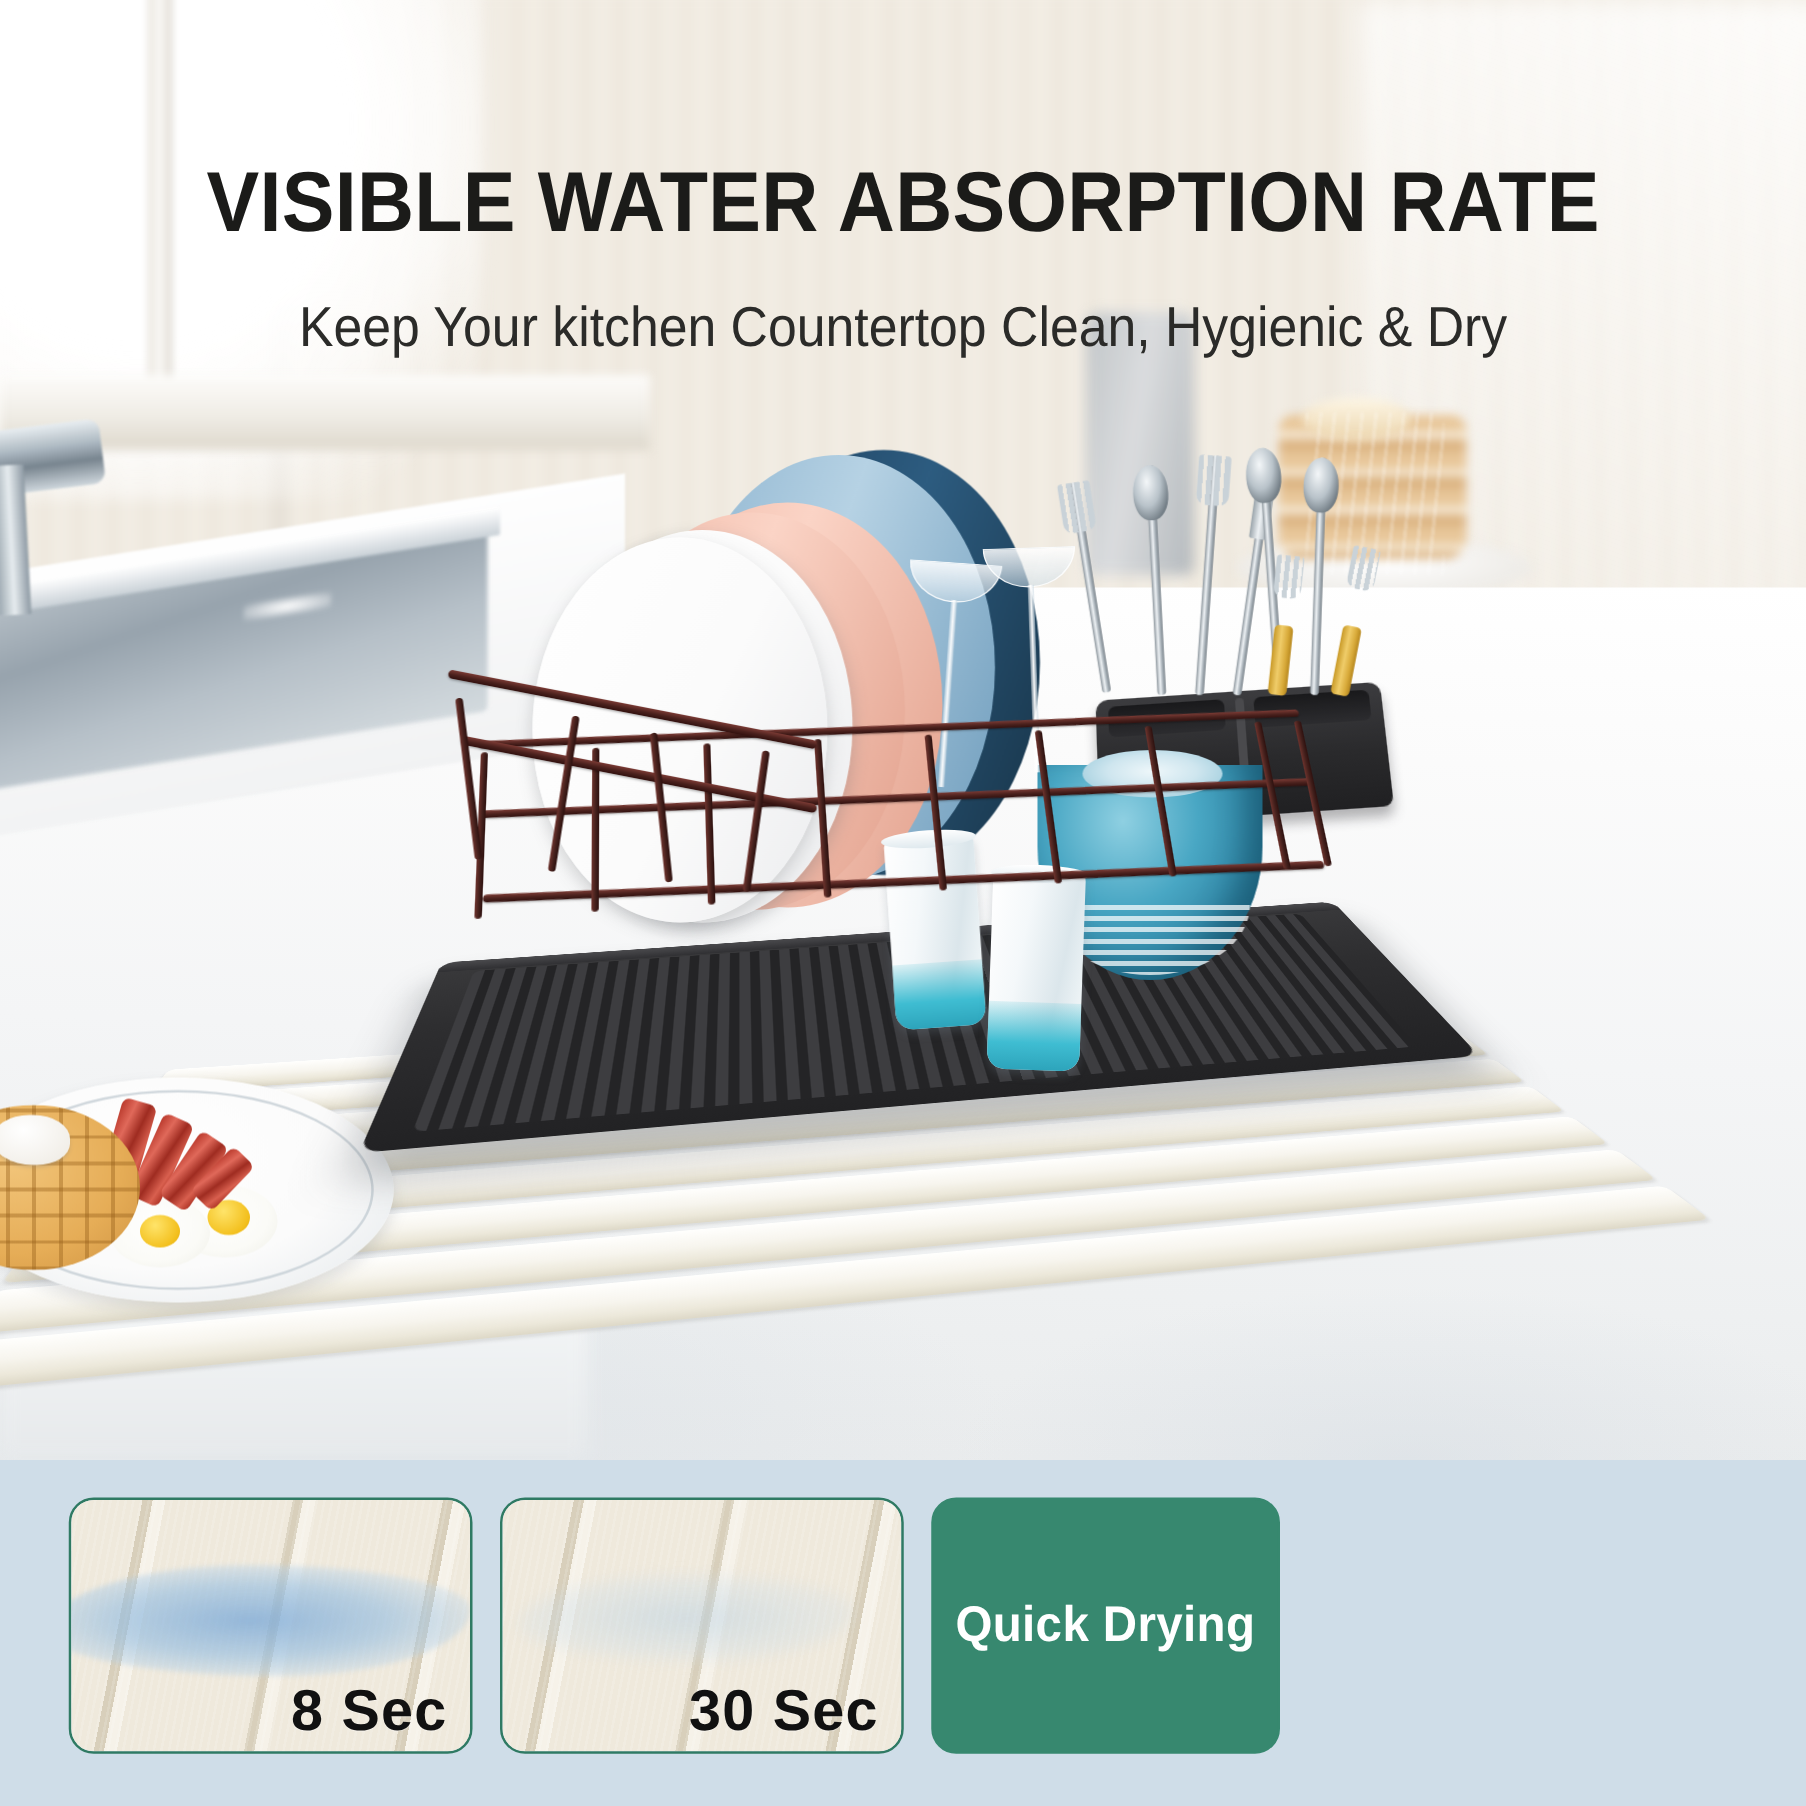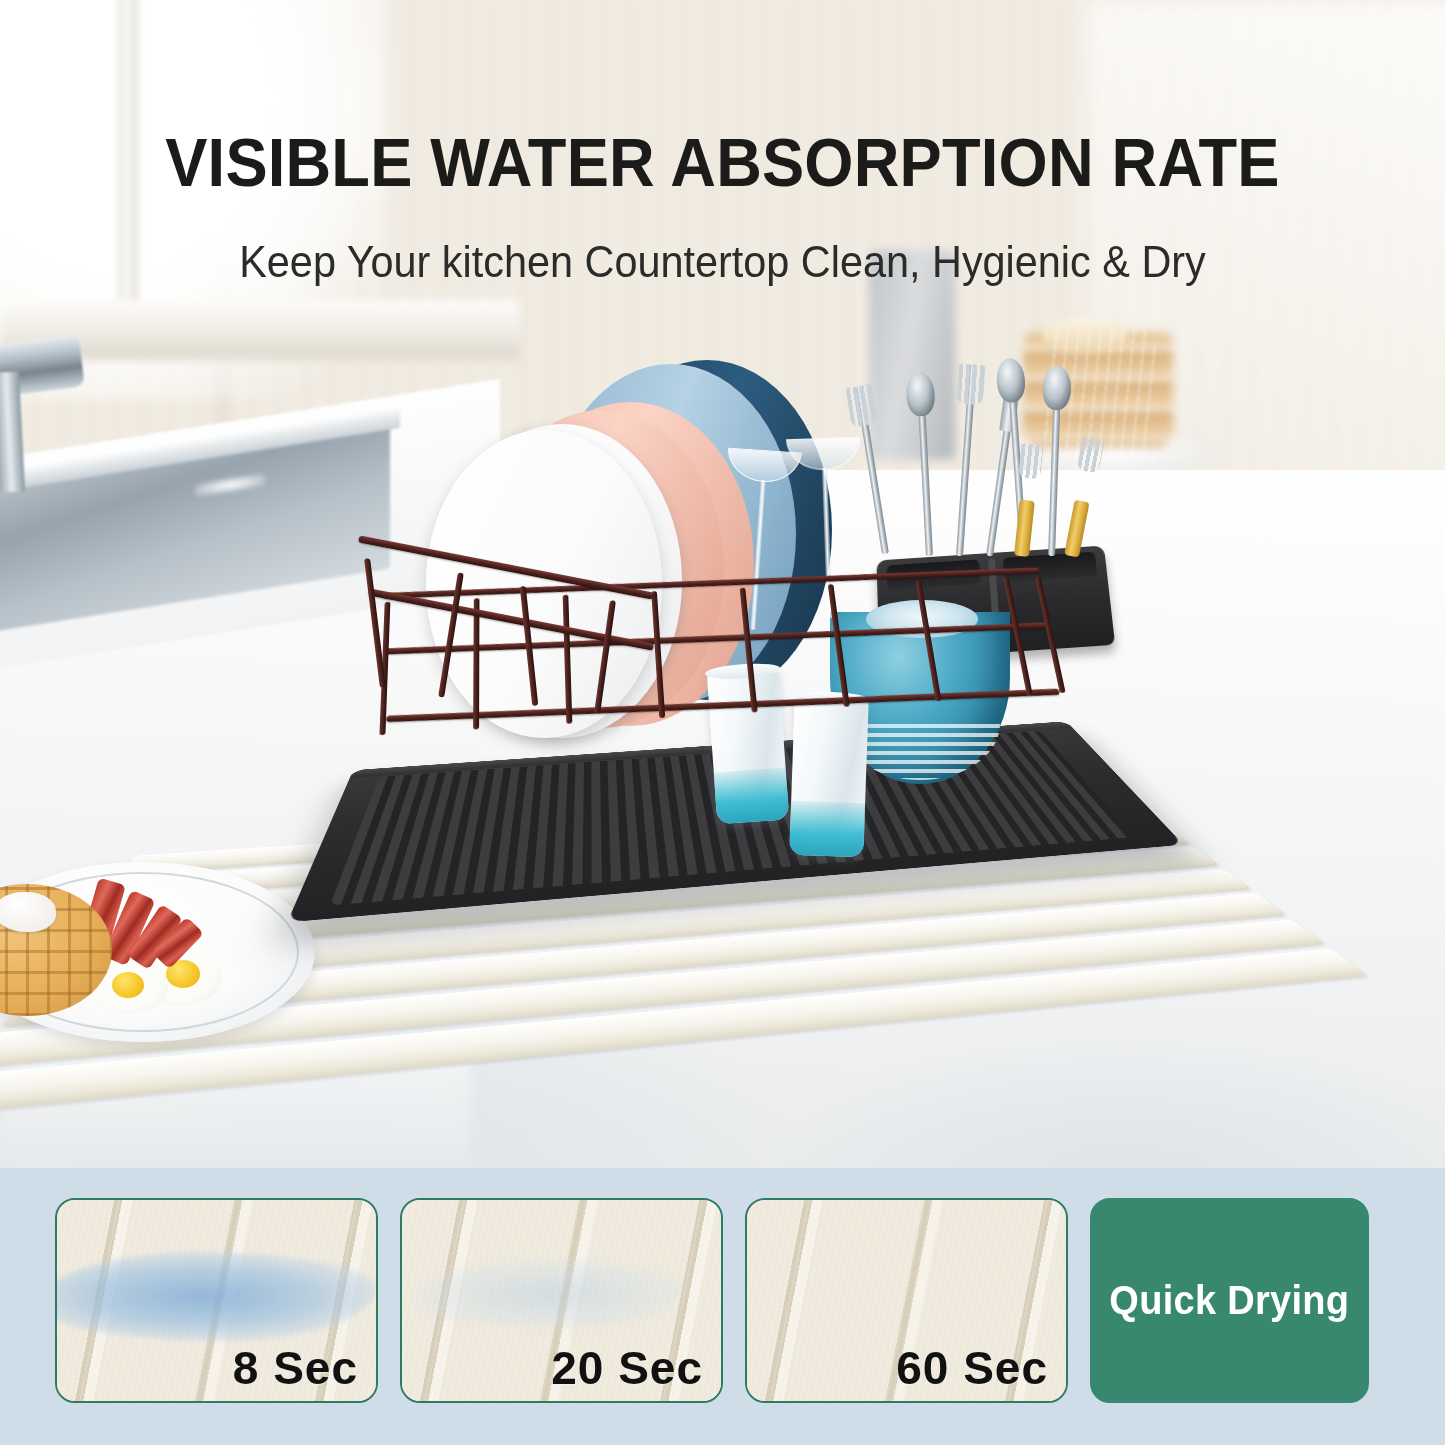--- a/index.html
+++ b/index.html
@@ -585,28 +585,23 @@
 
       <div class="card">
         <div class="card-mat"></div>
         <div class="stain"></div>
         <div class="card-label">8  Sec</div>
       </div>
 
       <div class="card">
         <div class="card-mat"></div>
         <div class="stain s2"></div>
-        <div class="card-label">20  Sec</div>
-      </div>
-
-      <div class="card">
-        <div class="card-mat"></div>
-
-        <div class="card-label">60  Sec</div>
-      </div>
+        <div class="card-label">30  Sec</div>
+      </div>
+
 
       <div class="card card-green">
         <div class="green-text">Quick Drying</div>
       </div>
 
     </div>
   </div>
 
 </div>
 

